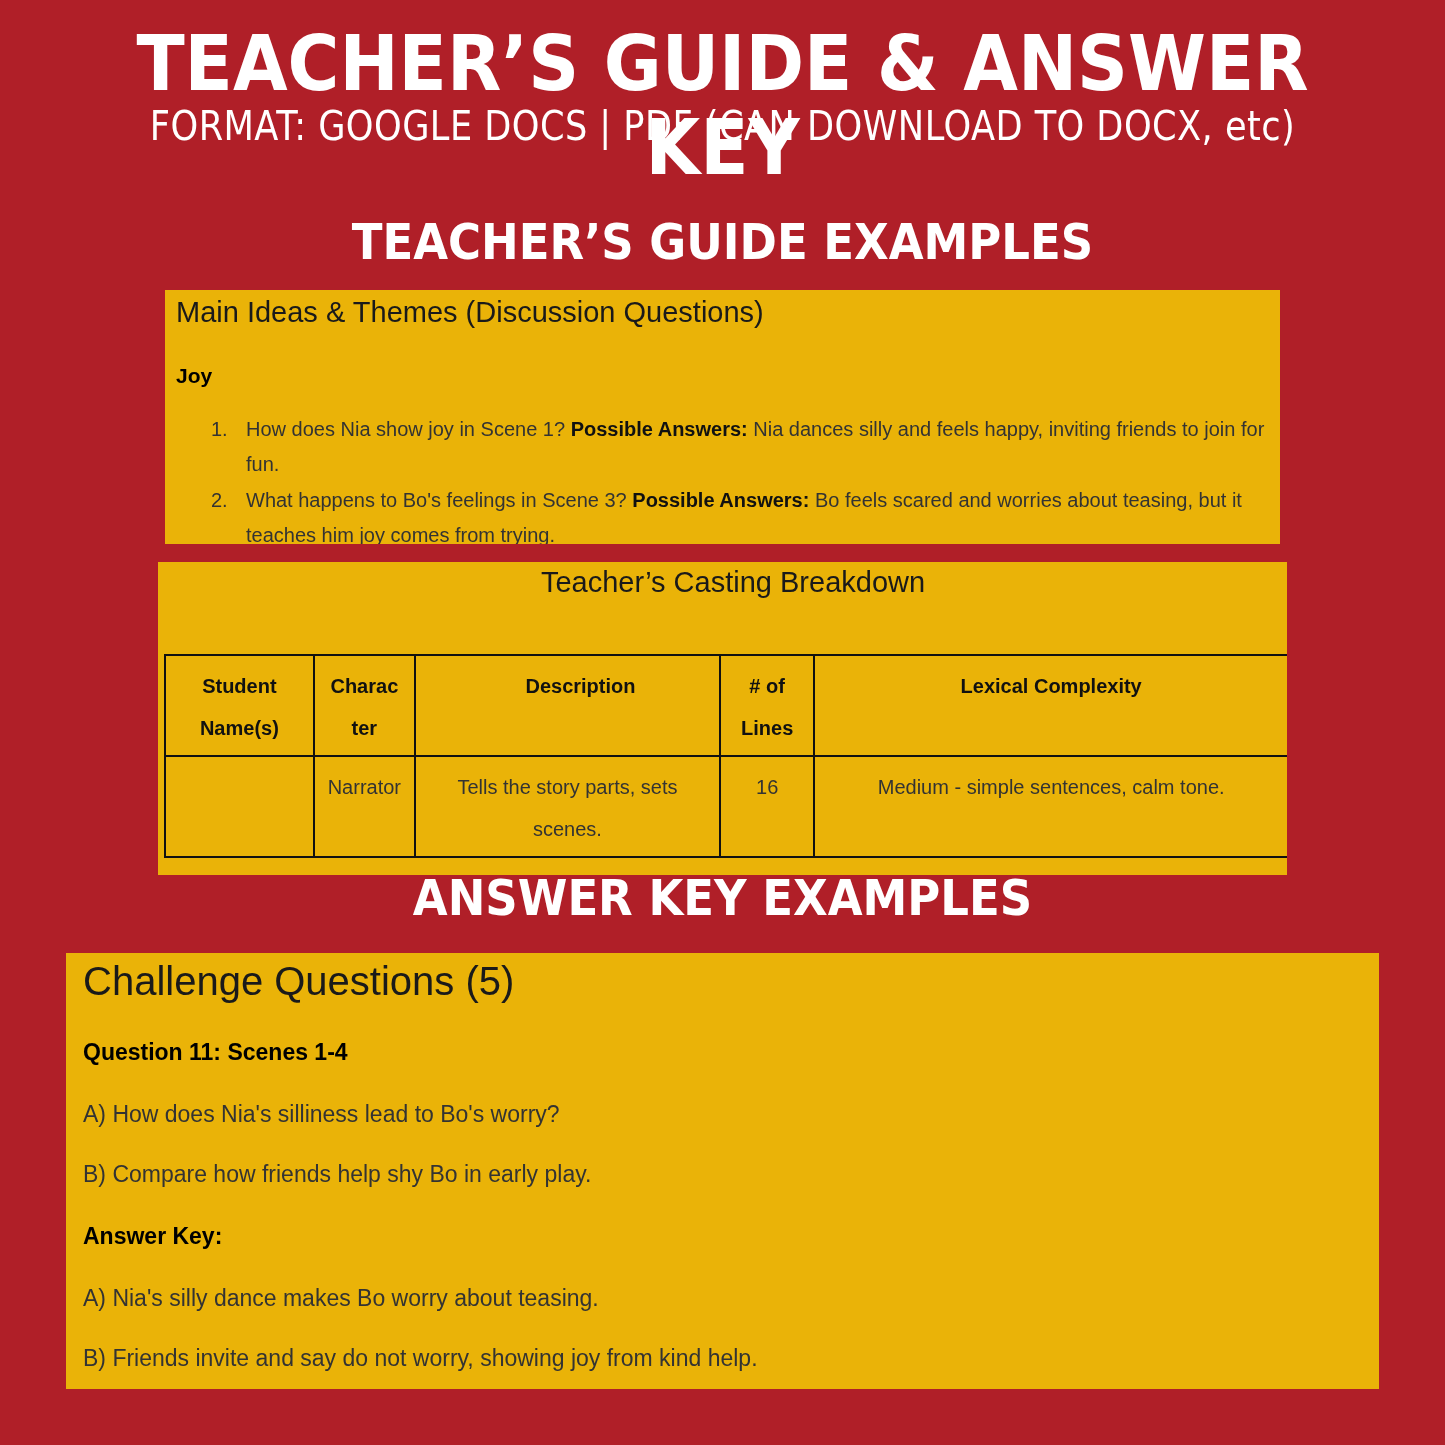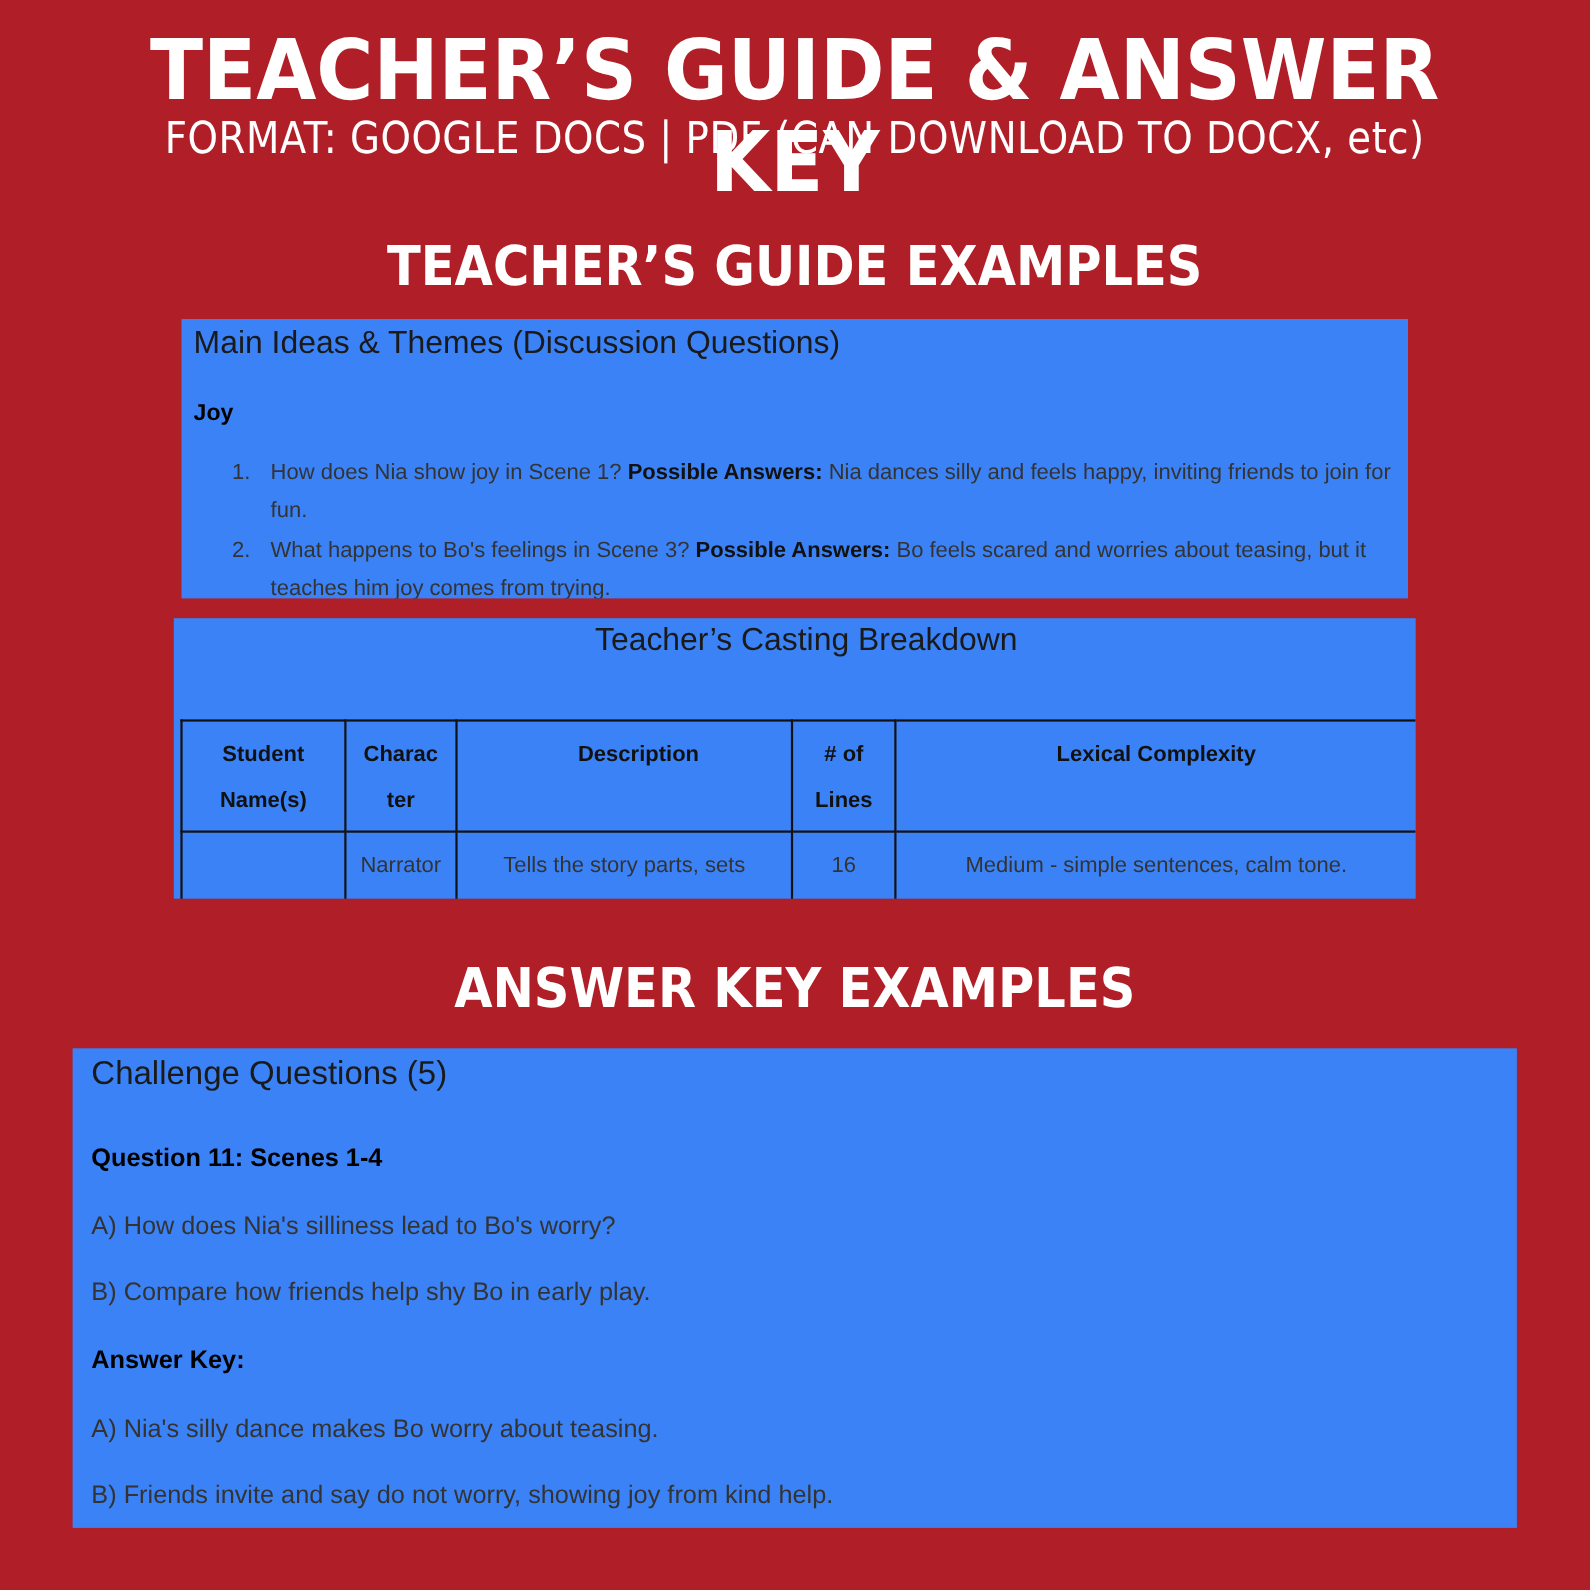--- a/index.html
+++ b/index.html
@@ -20,32 +20,32 @@
       font-weight: normal; font-size: 40px; line-height: 52px;
       transform: scaleX(0.88); transform-origin: center; letter-spacing: 0.5px;
     }
     .section-heading {
       position: absolute; left: 0; width: 1445px;
       text-align: center; color: #fff; font-family: "DejaVu Sans", sans-serif;
       font-weight: bold; font-size: 50px; line-height: 60px;
       transform: scaleX(0.9); transform-origin: center;
     }
     .panel {
-      position: absolute; background: #3b82f6; overflow: hidden; color: #222;
+      position: absolute; background: #eab308; overflow: hidden; color: #222;
     }
     
     #panel-themes { left: 165px; top: 290px; width: 1115px; height: 254px; }
     .doc-h { font-size: 29px; color: #1a1a1a; position: absolute; white-space: nowrap; }
     .doc-bold { font-weight: bold; font-size: 21px; color: #000; position: absolute; }
     .q-list { position: absolute; left: 46px; top: 122px; width: 1060px; margin: 0; padding: 0; list-style: none; }
     .q-item { position: relative; padding-left: 35px; font-size: 20px; line-height: 35px; color: #333; margin-bottom: 1px; }
     .q-num { position: absolute; left: 0; top: 0; }
     .q-item b { color: #111; }
     
-    #panel-casting { left: 158px; top: 562px; width: 1129px; height: 255px; }
+    #panel-casting { left: 158px; top: 562px; width: 1129px; height: 313px; }
     .cast-title { position: absolute; left: 0; width: 1150px; top: 4px; text-align: center; font-size: 29px; color: #1a1a1a; }
     table.cast {
       position: absolute; left: 6px; top: 92px; border-collapse: collapse;
       font-size: 20px; color: #333;
     }
     table.cast th, table.cast td {
       border: 2.5px solid #111; text-align: center; vertical-align: top;
       padding: 9px 6px 6px 6px; line-height: 42px;
     }
     table.cast th { font-weight: bold; color: #111; height: 64px; }
@@ -103,20 +103,20 @@
         <td>16</td>
         <td>Medium - simple sentences, calm tone.</td>
       </tr>
     </tbody>
   </table>
 </div>
 
 <div class="section-heading" style="top:868px;">ANSWER KEY EXAMPLES</div>
 
 <div class="panel" id="panel-answers">
-  <div class="doc-h" style="left:17px; top:6px; font-size:30px;">Challenge Questions (5)</div>
+  <div class="doc-h" style="left:17px; top:6px; font-size:40px;">Challenge Questions (5)</div>
   <div class="ak-bold" style="top:86px;">Question 11: Scenes 1-4</div>
   <div class="ak-line" style="top:148px;">A) How does Nia's silliness lead to Bo's worry?</div>
   <div class="ak-line" style="top:208px;">B) Compare how friends help shy Bo in early play.</div>
   <div class="ak-bold" style="top:270px;">Answer Key:</div>
   <div class="ak-line" style="top:332px;">A) Nia's silly dance makes Bo worry about teasing.</div>
   <div class="ak-line" style="top:392px;">B) Friends invite and say do not worry, showing joy from kind help.</div>
 </div>
 
 </body></html>

